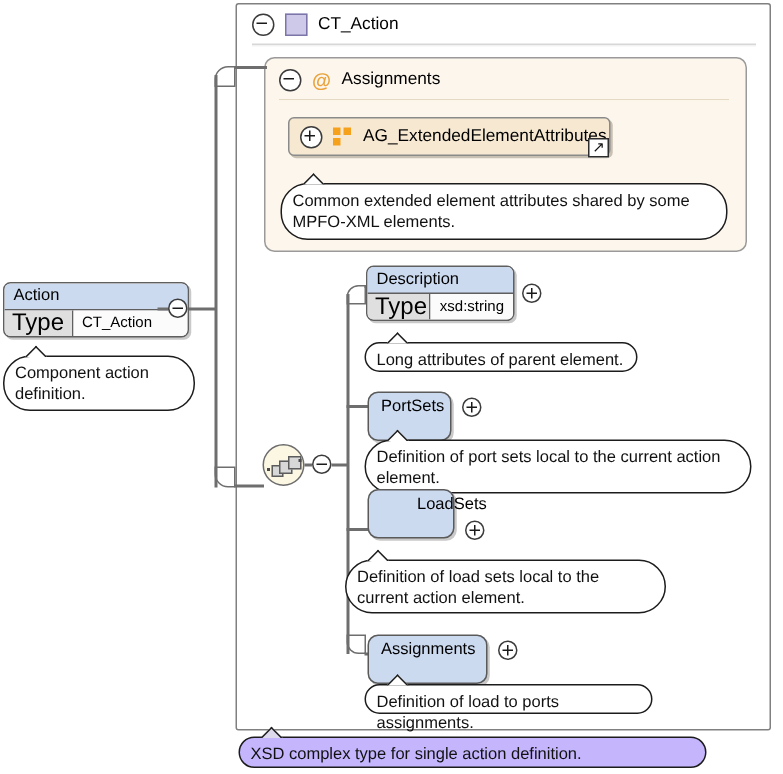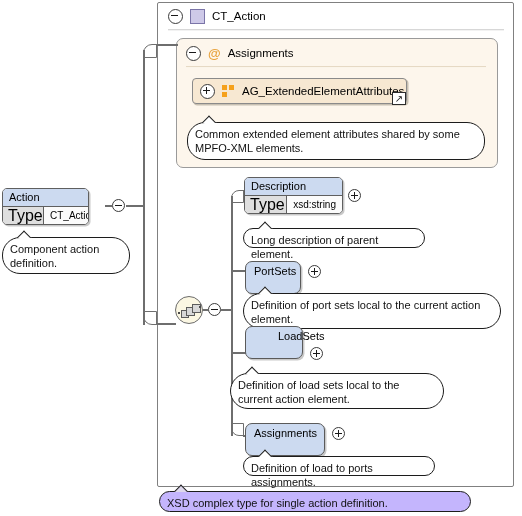--- a/index.html
+++ b/index.html
@@ -112,21 +112,21 @@
     height:17px;line-height:17px;padding-left:6px;font-size:11px;
   }
   .elembox .erow{display:flex;height:17px;}
   .elembox .erow .tcell{
     background:#dfdfdf;border-right:1px solid #5f5f5f;
     padding:0 5px;line-height:17px;font-size:16px;min-width:30px;
   }
   .elembox .erow .vcell{
     background:#fbfbfb;padding:0 6px;line-height:17px;font-size:10px;flex:1;
   }
-  #action-box{left:2px;top:188px;width:87px;height:37px;}
+  #action-box{left:2px;top:188px;width:124px;height:37px;}
   #desc-box{left:244px;top:177px;width:99px;height:37px;}
 
   
   .node{
     border:1px solid #5a5a5a;border-radius:7px;background:#ccdaf0;
     height:33px;line-height:18px;padding:0 8px;font-size:11px;
     box-shadow:1.5px 1.5px 0 #c9c9c9;text-align:center;white-space:nowrap;
   }
   #portsets-node{left:245px;top:261px;width:56px;}
   #loadsets-node{left:245px;top:326px;width:58px;padding-left:32px;}
@@ -265,21 +265,21 @@
 <div class="abs elembox" id="desc-box">
   <div class="ehead">Description</div>
   <div class="erow">
     <div class="tcell">Type</div>
     <div class="vcell">xsd:string</div>
   </div>
 </div>
 <div class="abs plus-circle tog" style="left:348px;top:189px;"></div>
 <div class="abs callout" id="desc-callout">
   <span class="tail"></span>
-  <span>Long description of parent element.</span>
+  <span>Long attributes of parent element.</span>
 </div>
 
 <div class="abs node" id="portsets-node">PortSets</div>
 <div class="abs plus-circle tog" style="left:308px;top:265px;"></div>
 <div class="abs callout" id="portsets-callout">
   <span class="tail"></span>
   <span>Definition of port sets local to the current action element.</span>
 </div>
 
 <div class="abs node" id="loadsets-node">LoadSets</div>

